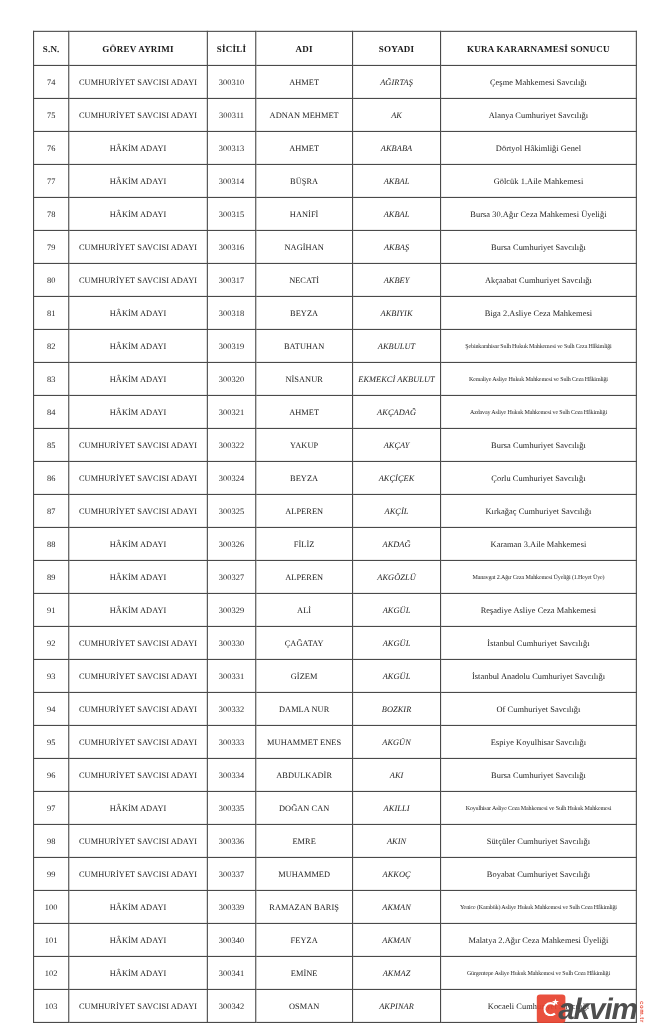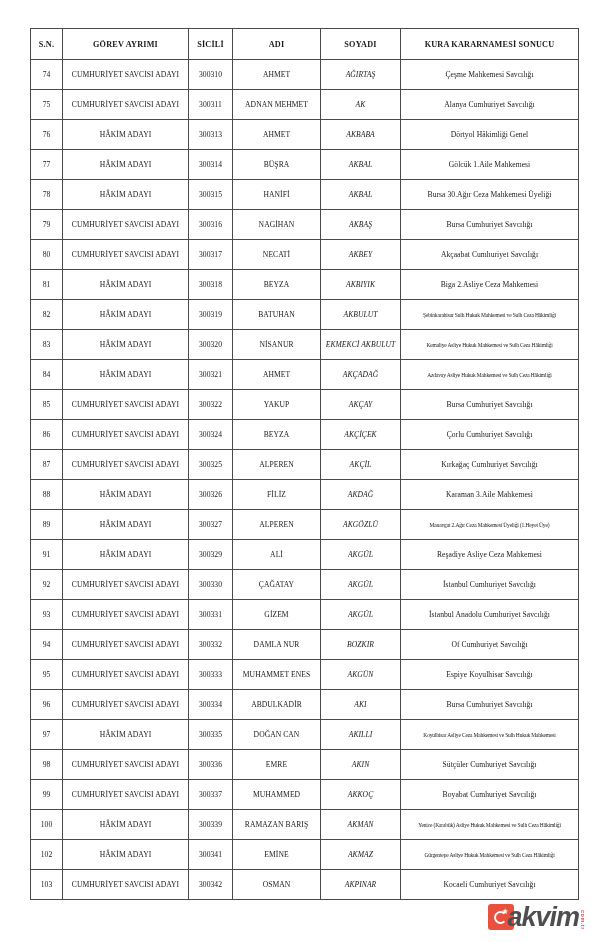--- a/index.html
+++ b/index.html
@@ -365,20 +365,28 @@
           </tr>
           <tr>
             <td class="sn">100</td>
             <td class="gorev">HÂKİM ADAYI</td>
             <td class="sicil">300339</td>
             <td class="adi">RAMAZAN BARIŞ</td>
             <td class="soyadi">AKMAN</td>
             <td class="kura xlong">Yenice (Karabük) Asliye Hukuk Mahkemesi ve Sulh Ceza Hâkimliği</td>
           </tr>
           <tr>
+            <td class="sn">101</td>
+            <td class="gorev">HÂKİM ADAYI</td>
+            <td class="sicil">300340</td>
+            <td class="adi">FEYZA</td>
+            <td class="soyadi">AKMAN</td>
+            <td class="kura">Malatya 2.Ağır Ceza Mahkemesi Üyeliği</td>
+          </tr>
+          <tr>
             <td class="sn">102</td>
             <td class="gorev">HÂKİM ADAYI</td>
             <td class="sicil">300341</td>
             <td class="adi">EMİNE</td>
             <td class="soyadi">AKMAZ</td>
             <td class="kura xlong">Gürgentepe Asliye Hukuk Mahkemesi ve Sulh Ceza Hâkimliği</td>
           </tr>
           <tr>
             <td class="sn">103</td>
             <td class="gorev">CUMHURİYET SAVCISI ADAYI</td>

